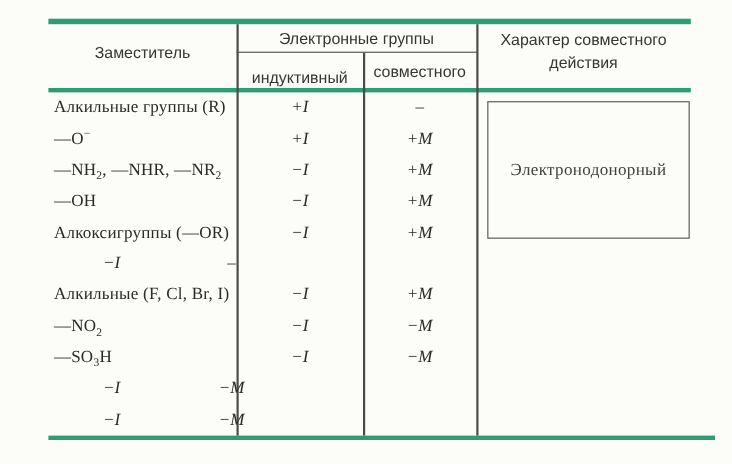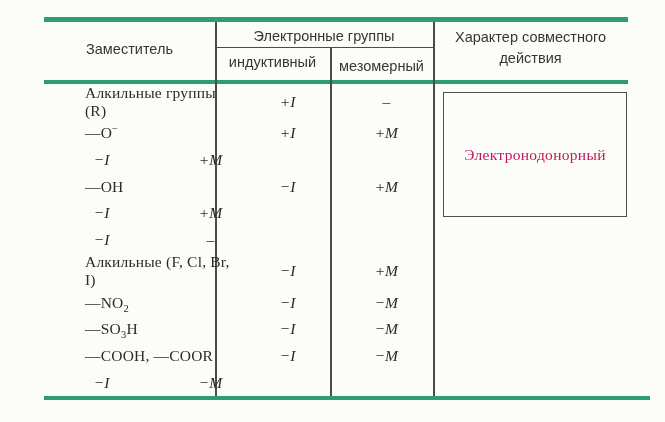--- a/index.html
+++ b/index.html
@@ -22,40 +22,40 @@
   .hline{position:absolute;height:1.3px;background:#4b4b4b;}
   .hline-effects{left:215px;top:47px;width:219px;}
   
   .hdr{
     position:absolute;text-align:center;
     font-family:"Liberation Sans","DejaVu Sans",sans-serif;
     font-size:14.5px;color:#353535;line-height:20px;
   }
   .hdr-substituent{left:44px;top:39px;width:171px;}
   .hdr-effects{left:215px;top:26px;width:218px;}
-  .hdr-inductive{left:215px;top:52px;width:115px;}
+  .hdr-inductive{left:215px;top:61px;width:115px;}
   .hdr-mesomeric{left:330px;top:56px;width:103px;}
   .hdr-combined{left:438px;top:27px;width:185px;line-height:21px;}
   
   .rows{
     position:absolute;left:44px;top:84px;width:389px;height:312px;
     display:flex;flex-direction:column;
   }
   .row{flex:1;display:flex;align-items:center;}
   .cell{font-size:15.5px;}
-  .cell-sub{width:171px;padding-left:5px;box-sizing:border-box;letter-spacing:0.2px;margin-left:36px;}
+  .cell-sub{width:171px;padding-left:5px;box-sizing:border-box;letter-spacing:0.2px;}
   .cell-i{width:115px;text-align:center;font-style:italic;}
   .cell-m{width:103px;text-align:center;font-style:italic;}
   .cell-sub sub{font-size:10.5px;line-height:0;}
   .cell-sub sup{font-size:10.5px;line-height:0;}
   
   .gbox{
     position:absolute;border:1.5px solid #4e4e4e;background:transparent;
     display:flex;align-items:center;justify-content:center;
-    font-size:15.5px;color:#be185d;text-align:center;letter-spacing:0.3px;
+    font-size:15.5px;color:#404040;text-align:center;letter-spacing:0.3px;
   }
   .gbox-donor{left:443px;top:92px;width:182px;height:123px;}
   .gbox-acceptor{left:441px;top:225px;width:186px;height:158px;}
 </style>
 </head>
 <body>
 
 <div class="canvas">
 
   <div class="gline gline-top"></div>
@@ -63,44 +63,46 @@
   <div class="gline gline-bottom"></div>
 
   <div class="vline vline-1"></div>
   <div class="vline vline-2"></div>
   <div class="vline vline-3"></div>
   <div class="hline hline-effects"></div>
 
   <div class="hdr hdr-substituent">Заместитель</div>
   <div class="hdr hdr-effects">Электронные группы</div>
   <div class="hdr hdr-inductive">индуктивный</div>
-  <div class="hdr hdr-mesomeric">мезомерный</div>
+  <div class="hdr hdr-mesomeric">совместного</div>
   <div class="hdr hdr-combined">Характер совместного действия</div>
 
   <div class="rows">
     <div class="row">
       <div class="cell cell-sub">Алкильные группы (R)</div>
       <div class="cell cell-i">+I</div>
       <div class="cell cell-m">–</div>
     </div>
     <div class="row">
       <div class="cell cell-sub">—O<sup>−</sup></div>
       <div class="cell cell-i">+I</div>
       <div class="cell cell-m">+M</div>
     </div>
     <div class="row">
+      <div class="cell cell-sub">—NH<sub>2</sub>, —NHR, —NR<sub>2</sub></div>
       <div class="cell cell-i">−I</div>
       <div class="cell cell-m">+M</div>
     </div>
     <div class="row">
       <div class="cell cell-sub">—OH</div>
       <div class="cell cell-i">−I</div>
       <div class="cell cell-m">+M</div>
     </div>
     <div class="row">
+      <div class="cell cell-sub">Алкоксигруппы (—OR)</div>
       <div class="cell cell-i">−I</div>
       <div class="cell cell-m">+M</div>
     </div>
     <div class="row">
       <div class="cell cell-i">−I</div>
       <div class="cell cell-m">–</div>
     </div>
     <div class="row">
       <div class="cell cell-sub">Алкильные (F, Cl, Br, I)</div>
       <div class="cell cell-i">−I</div>
@@ -110,21 +112,20 @@
       <div class="cell cell-sub">—NO<sub>2</sub></div>
       <div class="cell cell-i">−I</div>
       <div class="cell cell-m">−M</div>
     </div>
     <div class="row">
       <div class="cell cell-sub">—SO<sub>3</sub>H</div>
       <div class="cell cell-i">−I</div>
       <div class="cell cell-m">−M</div>
     </div>
     <div class="row">
-      <div class="cell cell-sub">—COOH, —COOR</div>
       <div class="cell cell-i">−I</div>
       <div class="cell cell-m">−M</div>
     </div>
     <div class="row">
       <div class="cell cell-i">−I</div>
       <div class="cell cell-m">−M</div>
     </div>
   </div>
 
   <div class="gbox gbox-donor">

